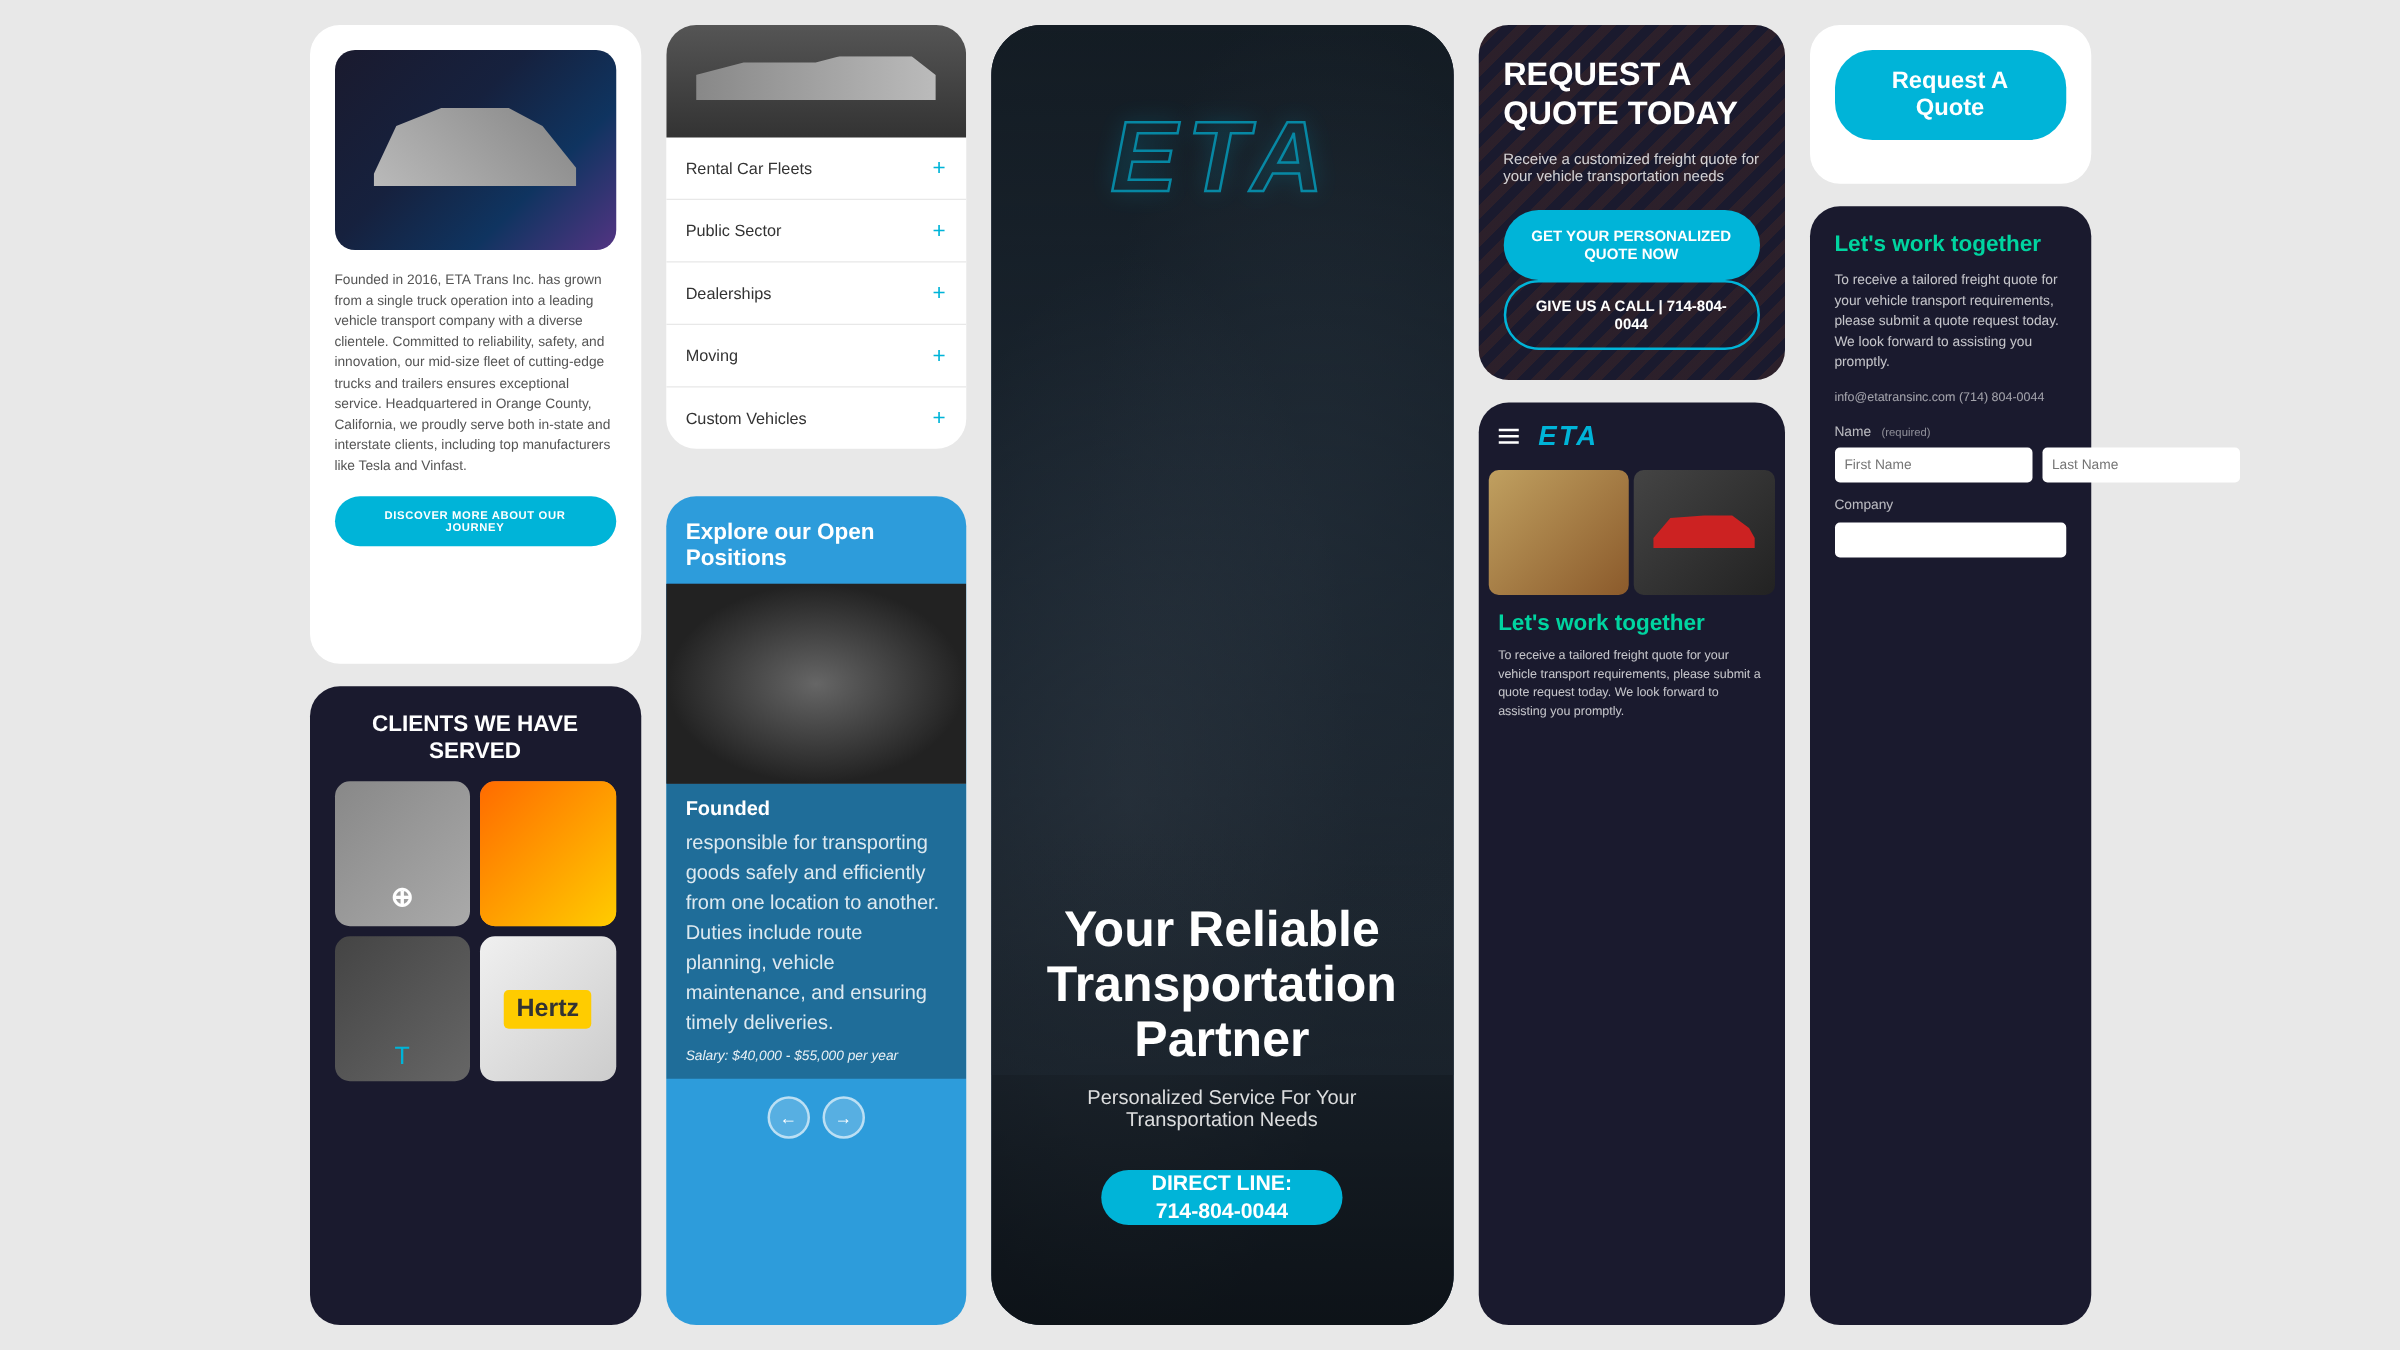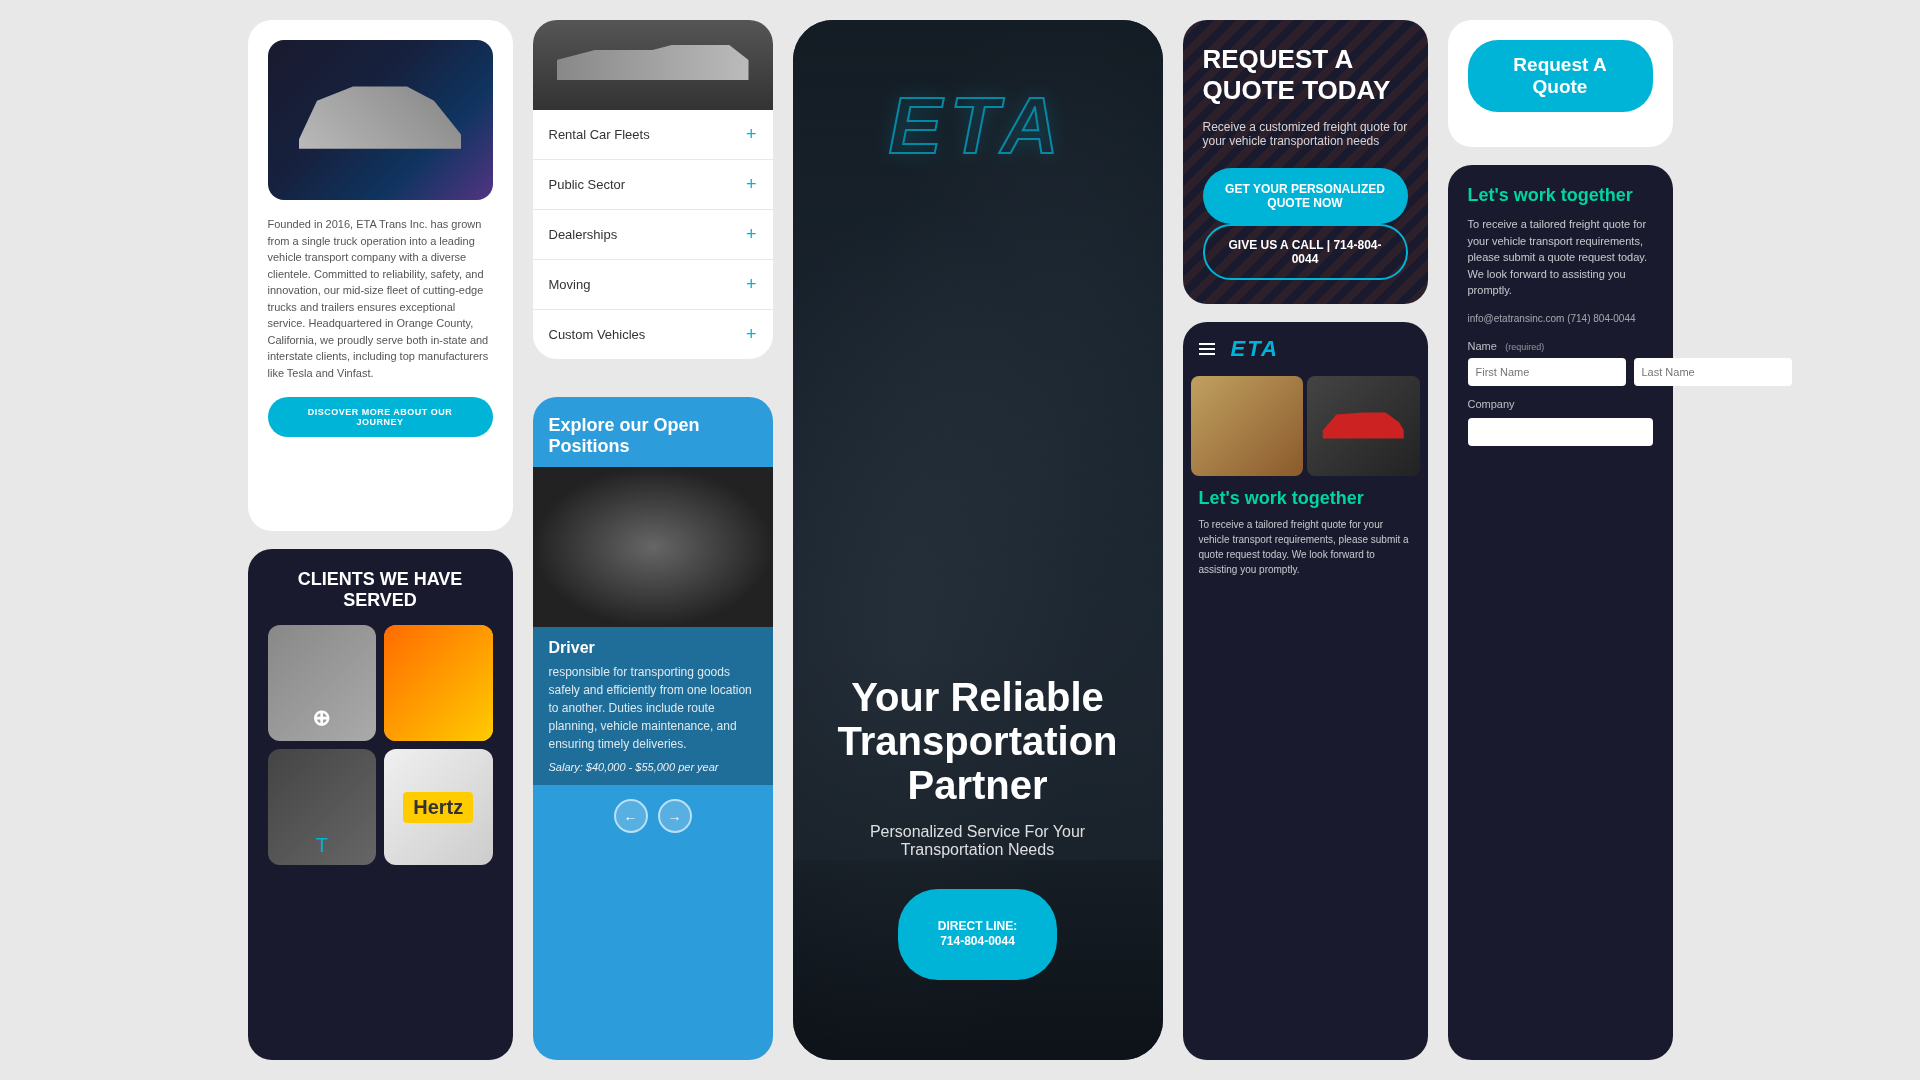--- a/index.html
+++ b/index.html
@@ -212,21 +212,21 @@
       padding: 12px 16px;
     }
     .driver-title {
       color: #fff;
       font-size: 16px;
       font-weight: bold;
       margin-bottom: 6px;
     }
     .driver-desc {
       color: rgba(255,255,255,0.85);
-      font-size: 12px;
+      font-size: 16px;
       line-height: 1.5;
       margin-bottom: 8px;
     }
     .driver-salary {
       color: rgba(255,255,255,0.9);
       font-size: 11px;
       font-style: italic;
     }
     .carousel-controls {
       display: flex;
@@ -318,25 +318,25 @@
       margin-bottom: 16px;
     }
     .hero-subtitle {
       font-size: 16px;
       color: rgba(255,255,255,0.85);
       margin-bottom: 30px;
     }
     .direct-btn {
       background: #00b4d8;
       color: #fff;
-      padding: 30px 40px;
+      padding: 0 40px;
       border-radius: 40px;
       border: none;
       cursor: pointer;
-      font-size: 12px;
+      font-size: 17px;
       font-weight: bold;
       line-height: 1.3;
       text-align: center;
     }
 
     
     .col4 {
       display: flex;
       flex-direction: column;
       gap: 18px;
@@ -641,21 +641,21 @@
       <span class="accordion-plus">+</span>
     </div>
   </div>
 
   <div class="jobs-card">
     <div class="jobs-title">Explore our Open Positions</div>
     <div class="jobs-image">
       <div class="car-interior"></div>
     </div>
     <div class="driver-section">
-      <div class="driver-title">Driver</div>
+      <div class="driver-title">Founded</div>
       <p class="driver-desc">responsible for transporting goods safely and efficiently from one location to another. Duties include route planning, vehicle maintenance, and ensuring timely deliveries.</p>
       <div class="driver-salary">Salary: $40,000 - $55,000 per year</div>
     </div>
     <div class="carousel-controls">
       <button class="carousel-btn">←</button>
       <button class="carousel-btn">→</button>
     </div>
   </div>
 </div>
 

